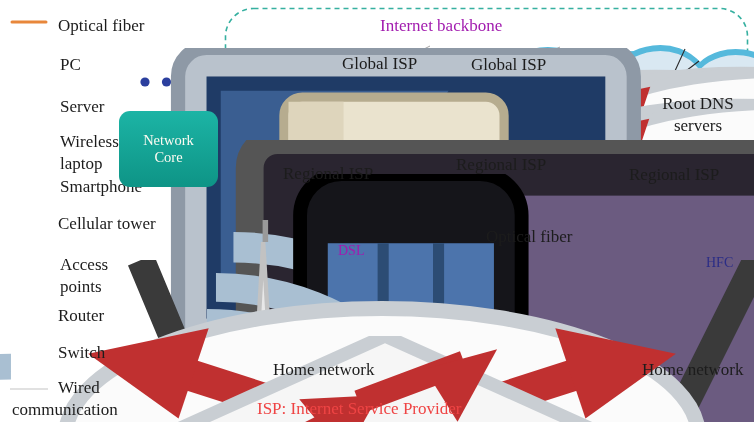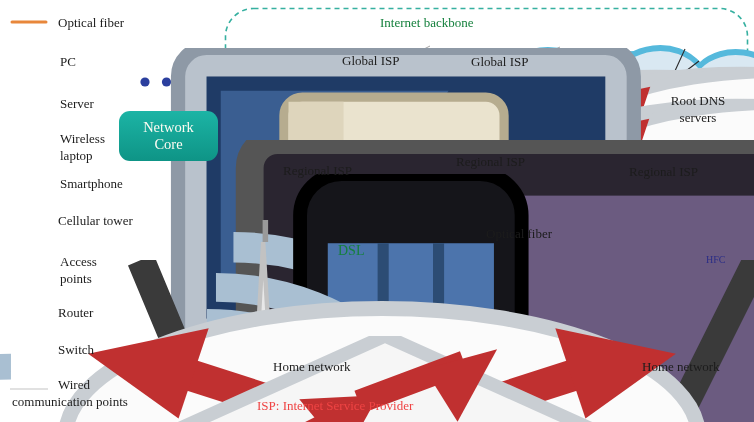--- a/index.html
+++ b/index.html
@@ -1,24 +1,24 @@
 <!DOCTYPE html>
 <html><head>
 <meta charset="utf-8">
 <style>
   html,body{margin:0;padding:0;background:#fff;}
   #stage{position:relative;width:754px;height:422px;background:#ffffff;overflow:hidden;
          font-family:"Liberation Serif",serif;}
   #diagram{position:absolute;left:0;top:0;}
-  .lbl{position:absolute;font-size:13px;line-height:1.28;color:#1c1c1c;white-space:nowrap;}
+  .lbl{position:absolute;font-size:17px;line-height:1.28;color:#1c1c1c;white-space:nowrap;}
   .wrap{white-space:normal;}
   .ctr{text-align:center;}
-  .green{color:#15803d;}
-  .navy{color:#2B2D86;font-size:10px;}
-  .core-bubble{position:absolute;left:119px;top:111px;width:99px;height:50px;
+  .green{color:#a21caf;}
+  .navy{color:#2B2D86;font-size:14px;}
+  .core-bubble{position:absolute;left:119px;top:111px;width:99px;height:76px;
     background:linear-gradient(180deg,#1cb4a5,#0e9486);border-radius:11px;
     display:flex;align-items:center;justify-content:center;color:#fdfbf2;font-size:14.5px;}
   .core-bubble span{display:block;width:72px;margin:auto;text-align:center;}
 </style>
 </head>
 <body>
 
 <div id="stage">
 
 <svg id="diagram" width="754" height="422" viewBox="0 0 754 422">

